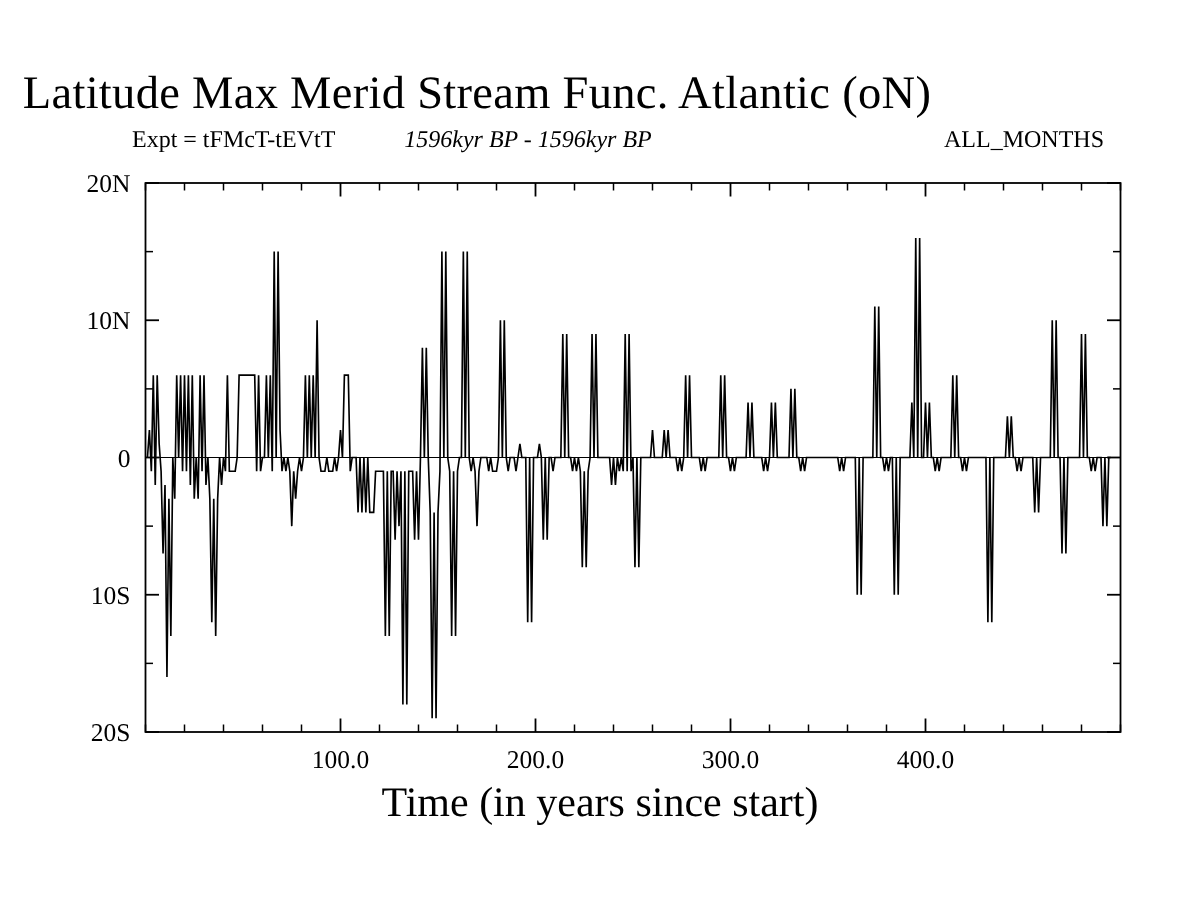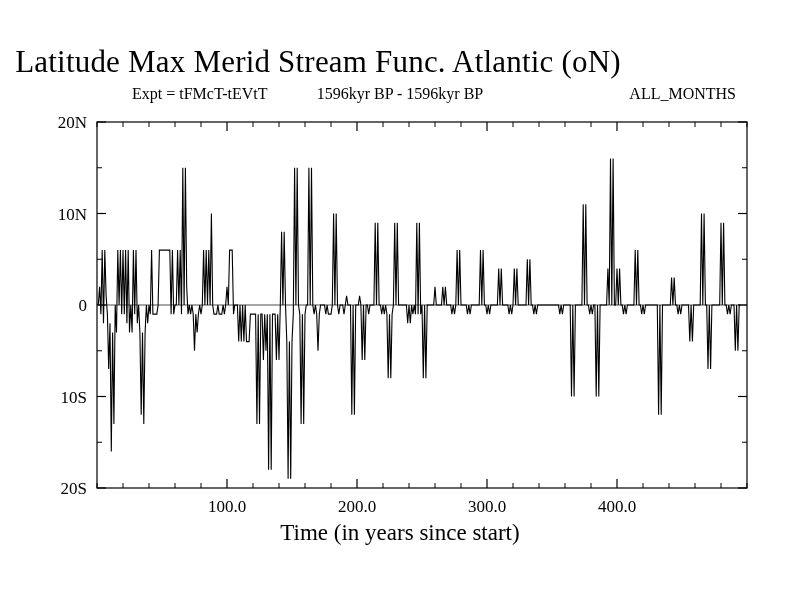--- a/index.html
+++ b/index.html
@@ -31,40 +31,40 @@
     left: 0;
     top: 85px;
     width: 800px;
     height: 20px;
   }
   #subheader .sub {
     position: absolute;
     font-size: 16px;
     white-space: nowrap;
   }
-  #sub-left  { left: 88px; margin-left: 44px; }
-  #sub-mid   { left: 0; width: 800px; text-align: center; }
+  #sub-left  { left: 88px; }
+  #sub-mid   { left: 0; width: 704px; text-align: center; font-style: italic; }
   #sub-right { right: 64px; }
 
   #plotwrap {
     position: absolute;
     left: 0;
     top: 0;
     width: 800px;
     height: 600px;
   }
   svg { display: block; }
 
   #xlabel {
     position: absolute;
     left: 0;
     top: 520px;
     width: 800px;
     text-align: center;
-    font-size: 23px;
+    font-size: 28px;
   }
 </style>
 </head>
 <body>
 
 <div id="page">
 
   <div id="title">Latitude Max Merid Stream Func. Atlantic (oN)</div>
 
   <div id="subheader">

